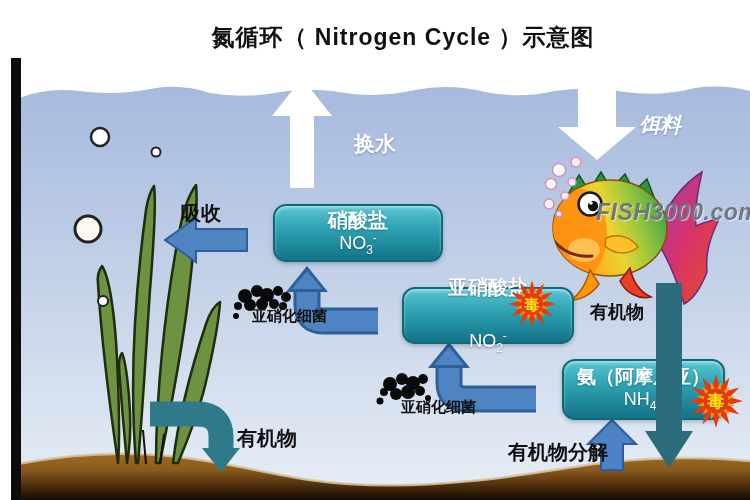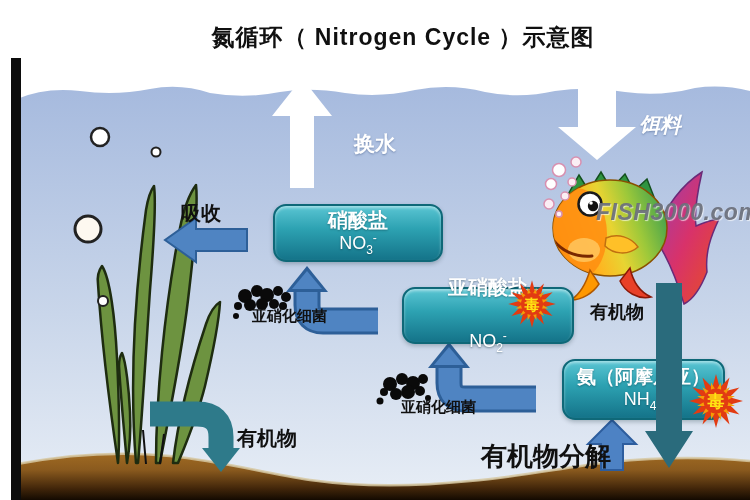--- a/index.html
+++ b/index.html
@@ -189,21 +189,21 @@
     <div class="formula"><span>NH</span><sub>4</sub><sup>+</sup></div>
   </div>
 
   <div class="lbl white" style="left:354px;top:130px;font-size:21px;">换水</div>
   <div class="lbl white" style="left:639px;top:111px;font-size:21px;font-style:italic;">饵料</div>
   <div class="lbl" style="left:181px;top:200px;font-size:20px;">吸收</div>
   <div class="lbl" style="left:252px;top:307px;font-size:15px;">亚硝化细菌</div>
   <div class="lbl" style="left:401px;top:398px;font-size:15px;">亚硝化细菌</div>
   <div class="lbl" style="left:590px;top:300px;font-size:18px;">有机物</div>
   <div class="lbl" style="left:237px;top:425px;font-size:20px;">有机物</div>
-  <div class="lbl" style="left:481px;top:439px;font-size:26px;">有机物分解</div>
+  <div class="lbl" style="left:508px;top:439px;font-size:20px;">有机物分解</div>
 
   <div class="watermark">FISH3000.com</div>
 
   <svg class="overlay" width="750" height="500" viewBox="0 0 750 500">
     <polygon points="656,283 682,283 682,431 693,431 669,468 645,431 656,431" fill="#2a6b7c"></polygon>
 
     <g transform="translate(532,304)">
       <polygon transform="scale(0.95)" fill="#e23b12" points="25,0 12.6,3.4 21.7,12.5 9.2,9.2 12.5,21.7 3.4,12.6 0,25 -3.4,12.6 -12.5,21.7 -9.2,9.2 -21.7,12.5 -12.6,3.4 -25,0 -12.6,-3.4 -21.7,-12.5 -9.2,-9.2 -12.5,-21.7 -3.4,-12.6 0,-25 3.4,-12.6 12.5,-21.7 9.2,-9.2 21.7,-12.5 12.6,-3.4"></polygon>
       <polygon transform="scale(0.68) rotate(15)" fill="#f59d07" points="25,0 12.6,3.4 21.7,12.5 9.2,9.2 12.5,21.7 3.4,12.6 0,25 -3.4,12.6 -12.5,21.7 -9.2,9.2 -21.7,12.5 -12.6,3.4 -25,0 -12.6,-3.4 -21.7,-12.5 -9.2,-9.2 -12.5,-21.7 -3.4,-12.6 0,-25 3.4,-12.6 12.5,-21.7 9.2,-9.2 21.7,-12.5 12.6,-3.4"></polygon>
       <circle r="11" fill="#e23b12"></circle>

